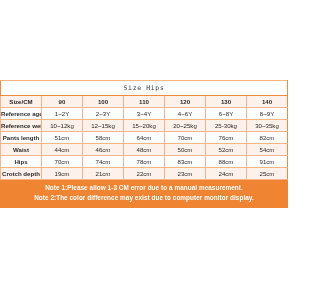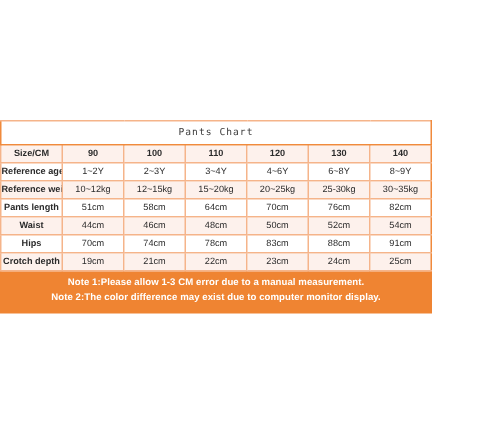--- a/index.html
+++ b/index.html
@@ -104,21 +104,21 @@
 
 <div id="page">
 
   <div id="chart-block">
 
     <table class="size-chart">
       <tbody>
 
         <tr class="title-row">
           <td colspan="7">
-            <span class="title-text">Pants Chart</span>
+            <span class="title-text">Size Hips</span>
           </td>
         </tr>
 
         <tr class="header-row tint">
           <th class="row-label">Size/CM</th>
           <td class="data-cell">90</td>
           <td class="data-cell">100</td>
           <td class="data-cell">110</td>
           <td class="data-cell">120</td>
           <td class="data-cell">130</td>

